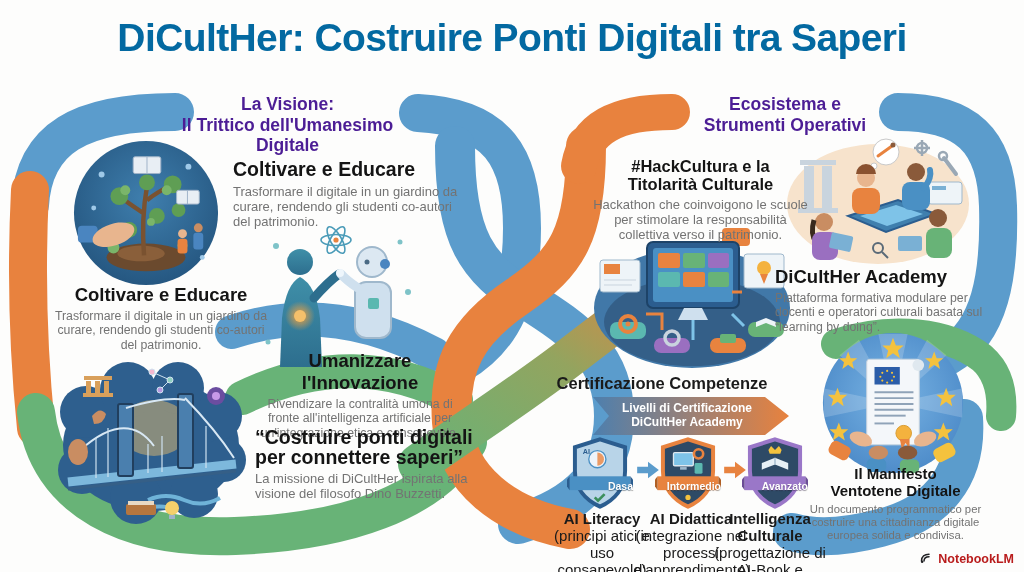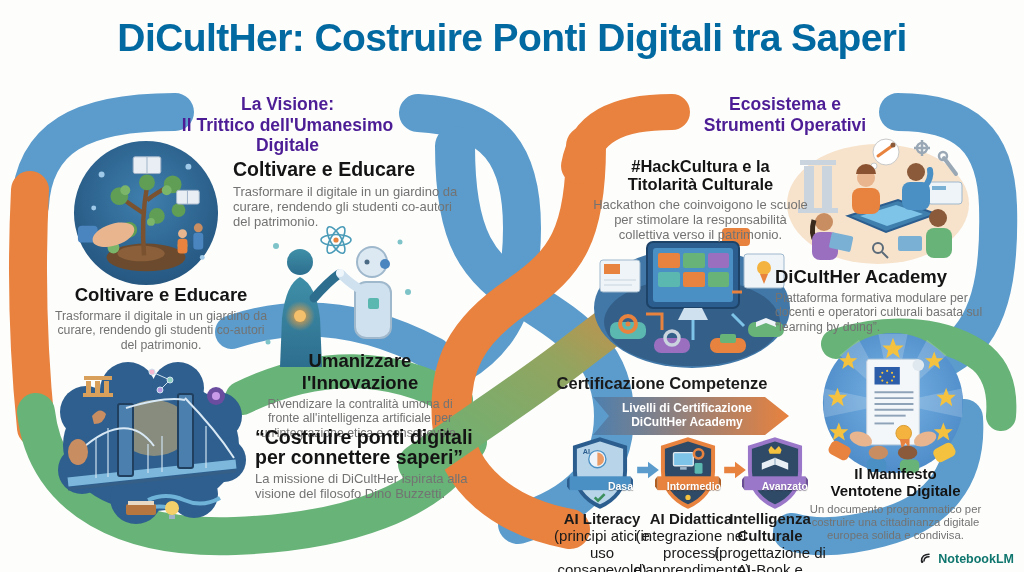--- a/index.html
+++ b/index.html
@@ -24,21 +24,21 @@
                align-items:center;justify-content:center;text-align:center;color:#fff;
                font-size:12px;font-weight:700;line-height:1.15;}
   .badge{width:66px;height:74px;z-index:3;}
   .badge-label{position:absolute;left:0;top:44px;width:100%;text-align:right;color:#fff;
                font-size:10.5px;font-weight:800;text-shadow:0 1px 1px rgba(0,0,0,.35);}
   .badge-col{z-index:3;text-align:center;}
   .badge-col .nm{font-size:15px;font-weight:800;}
   .badge-col .ds{font-size:15px;line-height:1.12;margin-top:1px;text-align:center;}
   .cert-title{font-size:16.5px;font-weight:800;text-align:center;}
   .footer{right:10px;bottom:6px;display:flex;align-items:center;gap:4px;z-index:4;}
-  .footer .brand{font-size:12.5px;font-weight:700;color:#0f766e;}
+  .footer .brand{font-size:12.5px;font-weight:700;color:#b91c1c;}
 </style>
 </head>
 <body>
 
 <div id="canvas">
 
   <svg class="bg" width="1024" height="572" viewBox="0 0 1024 572">
     <defs>
       <linearGradient id="gGO" x1="0" y1="1" x2="1" y2="0">
         <stop offset="0" stop-color="#68b377"></stop>

